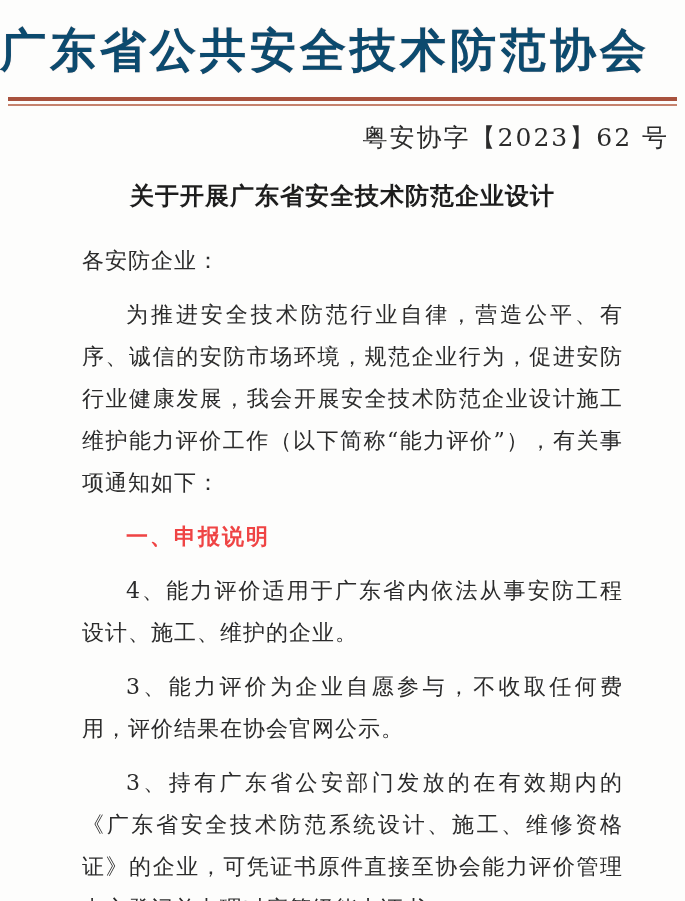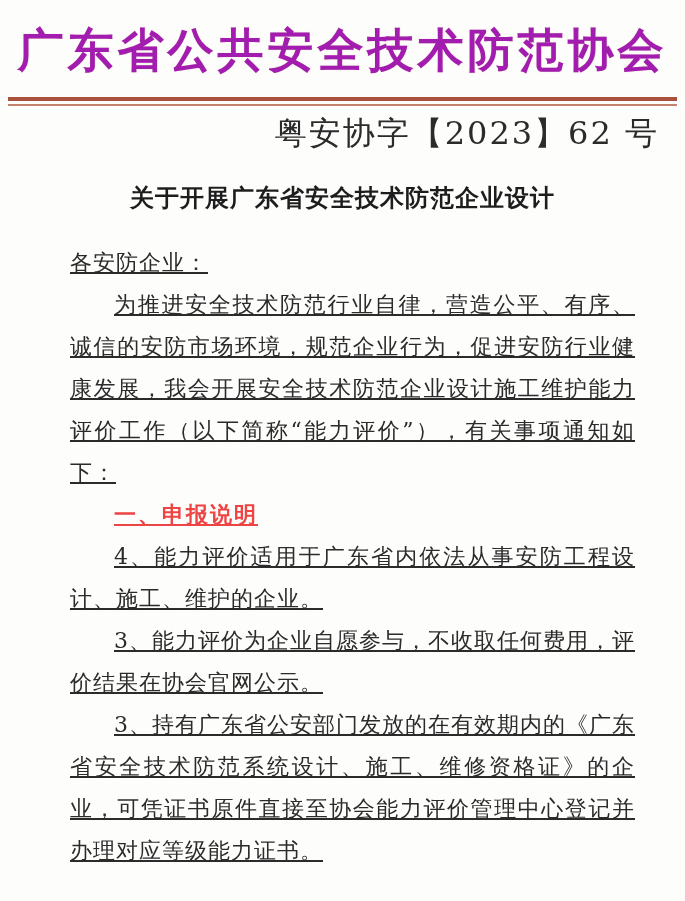--- a/index.html
+++ b/index.html
@@ -7,60 +7,60 @@
     position: relative;
     width: 685px;
     height: 901px;
     background: #fdfdfc;
     overflow: hidden;
     font-family: "DejaVu Serif", "Liberation Serif", serif;
     color: #262626;
   }
   .letterhead {
     margin-top: 20px;
-    text-align: center;
-    color: #a21caf;
+    text-align: left;
+    color: #0c4a6e;
     font-size: 46px;
     font-weight: 700;
     letter-spacing: 4px;
     white-space: nowrap;
     text-shadow: 0 0 1px rgba(180, 82, 62, 0.35);
   }
   .rule {
     margin: 15px 8px 0 8px;
     height: 3px;
     border-top: 4px solid #a8523e;
     border-bottom: 2px solid #c5836e;
   }
   .doc-number {
-    margin-top: 6px;
+    margin-top: 15px;
     text-align: right;
-    padding-right: 26px;
-    font-size: 32px;
+    padding-right: 16px;
+    font-size: 25px;
     letter-spacing: 2px;
     color: #2b2b2b;
   }
   .notice-title {
     margin-top: 12px;
     text-align: center;
     font-size: 24px;
     font-weight: 700;
     line-height: 60px;
     color: #1d1d1d;
     letter-spacing: 1px;
   }
   .body-text {
     margin: 14px 50px 0 70px;
     font-size: 22px;
     line-height: 42px;
     letter-spacing: 1px;
     text-align: justify;
     color: #2b2b2b;
   }
-  .body-text p { margin: 0; text-indent: 2em; text-decoration: underline; }
+  .body-text p { margin: 12px; text-indent: 2em; }
   .body-text p.salutation { text-indent: 0; }
   .section-heading {
     font-weight: 700;
     font-family: "DejaVu Sans", "Liberation Sans", sans-serif;
     letter-spacing: 2px;
     color: #ef4444;
   }
 </style>
 </head>
 <body>

